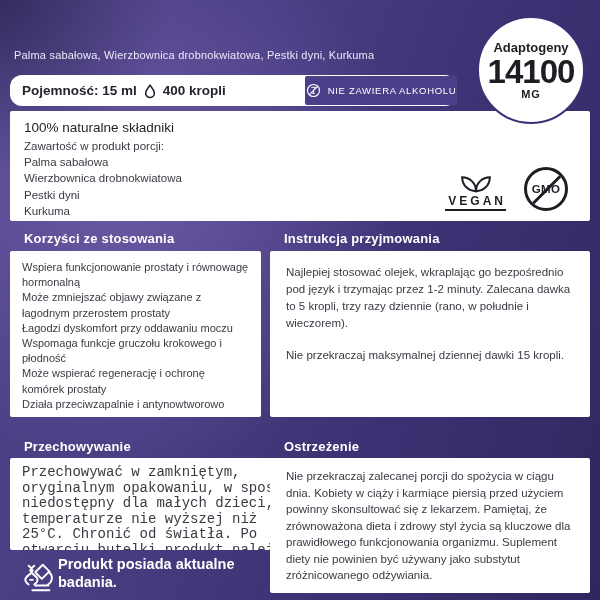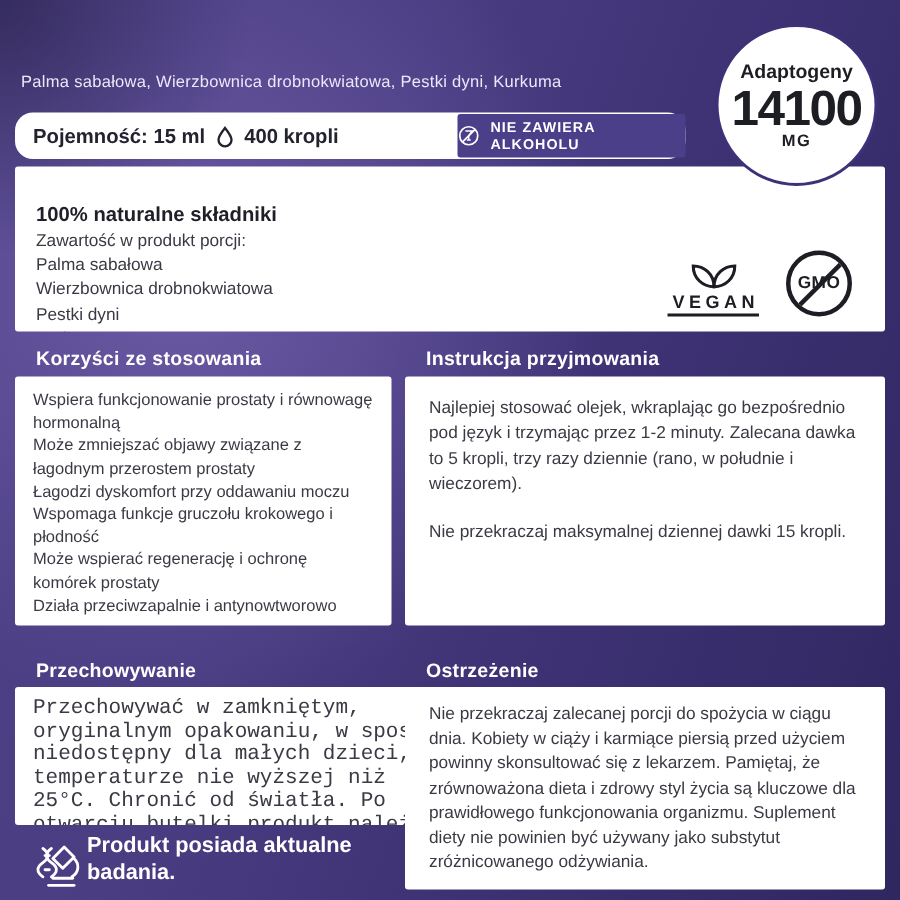--- a/index.html
+++ b/index.html
@@ -14,33 +14,33 @@
       linear-gradient(110deg, #4e4187 0%, #4a3d82 35%, #3d3173 65%, #2f2760 100%);
   }
   .hdr-title{position:absolute;left:14px;top:14px;font-size:27px;font-weight:800;color:#ffffff;letter-spacing:.3px;}
   .hdr-sub{position:absolute;left:14px;top:49px;font-size:11px;font-weight:500;color:#ece8fb;letter-spacing:.2px;}
 
   .volume-bar{position:absolute;left:10px;top:75px;width:447px;height:31px;background:#ffffff;border-radius:12px;
     display:flex;align-items:center;gap:7px;padding-left:12px;box-sizing:border-box;
     font-size:13.5px;font-weight:700;color:#232330;}
   .no-alcohol{position:absolute;left:305px;top:76px;width:152px;height:29px;background:#4c3f8a;border-radius:2px;
     display:flex;align-items:center;justify-content:center;gap:7px;color:#ffffff;
-    font-size:9.5px;font-weight:700;letter-spacing:.7px;}
+    font-size:9.5px;font-weight:400;letter-spacing:.7px;}
 
   .badge{position:absolute;left:477px;top:16px;width:108px;height:108px;border-radius:50%;
     background:#ffffff;border:2.5px solid #3d3278;box-sizing:border-box;z-index:6;
     display:flex;flex-direction:column;align-items:center;justify-content:center;color:#1d1d24;}
   .badge .b-top{font-size:13px;font-weight:800;}
   .badge .b-val{font-size:33px;font-weight:800;line-height:1.02;letter-spacing:-1px;}
   .badge .b-unit{font-size:11px;font-weight:800;letter-spacing:1px;}
 
   .panel{position:absolute;background:#ffffff;border-radius:2px;box-sizing:border-box;color:#3a3a44;overflow:hidden;}
 
   .ingredients{left:10px;top:111px;width:580px;height:110px;padding:8px 14px;}
-  .ingredients h2{margin:16px 0 3px 0;font-size:13.5px;font-weight:700;color:#1f1f28;}
+  .ingredients h2{margin:1px 0 3px 0;font-size:13.5px;font-weight:400;color:#1f1f28;}
   .ingredients .ing{font-size:11.5px;line-height:16.2px;color:#3a3a44;}
 
   .certs{position:absolute;right:22px;bottom:10px;display:flex;gap:18px;align-items:flex-end;}
   .vegan-badge{display:flex;flex-direction:column;align-items:center;}
   .vegan-word{font-size:12px;font-weight:800;letter-spacing:3px;color:#1d1d24;
     border-bottom:2.5px solid #1d1d24;padding:0 0 1px 3px;margin-top:1px;}
   .gmo-badge{position:relative;width:44px;height:44px;border:3px solid #1d1d24;border-radius:50%;
     box-sizing:border-box;display:flex;align-items:center;justify-content:center;overflow:hidden;}
   .gmo-word{font-size:11.5px;font-weight:800;color:#1d1d24;letter-spacing:.3px;z-index:1;}
   .gmo-slash{position:absolute;left:-4px;right:-4px;top:50%;height:3px;background:#1d1d24;transform:rotate(-45deg);}

